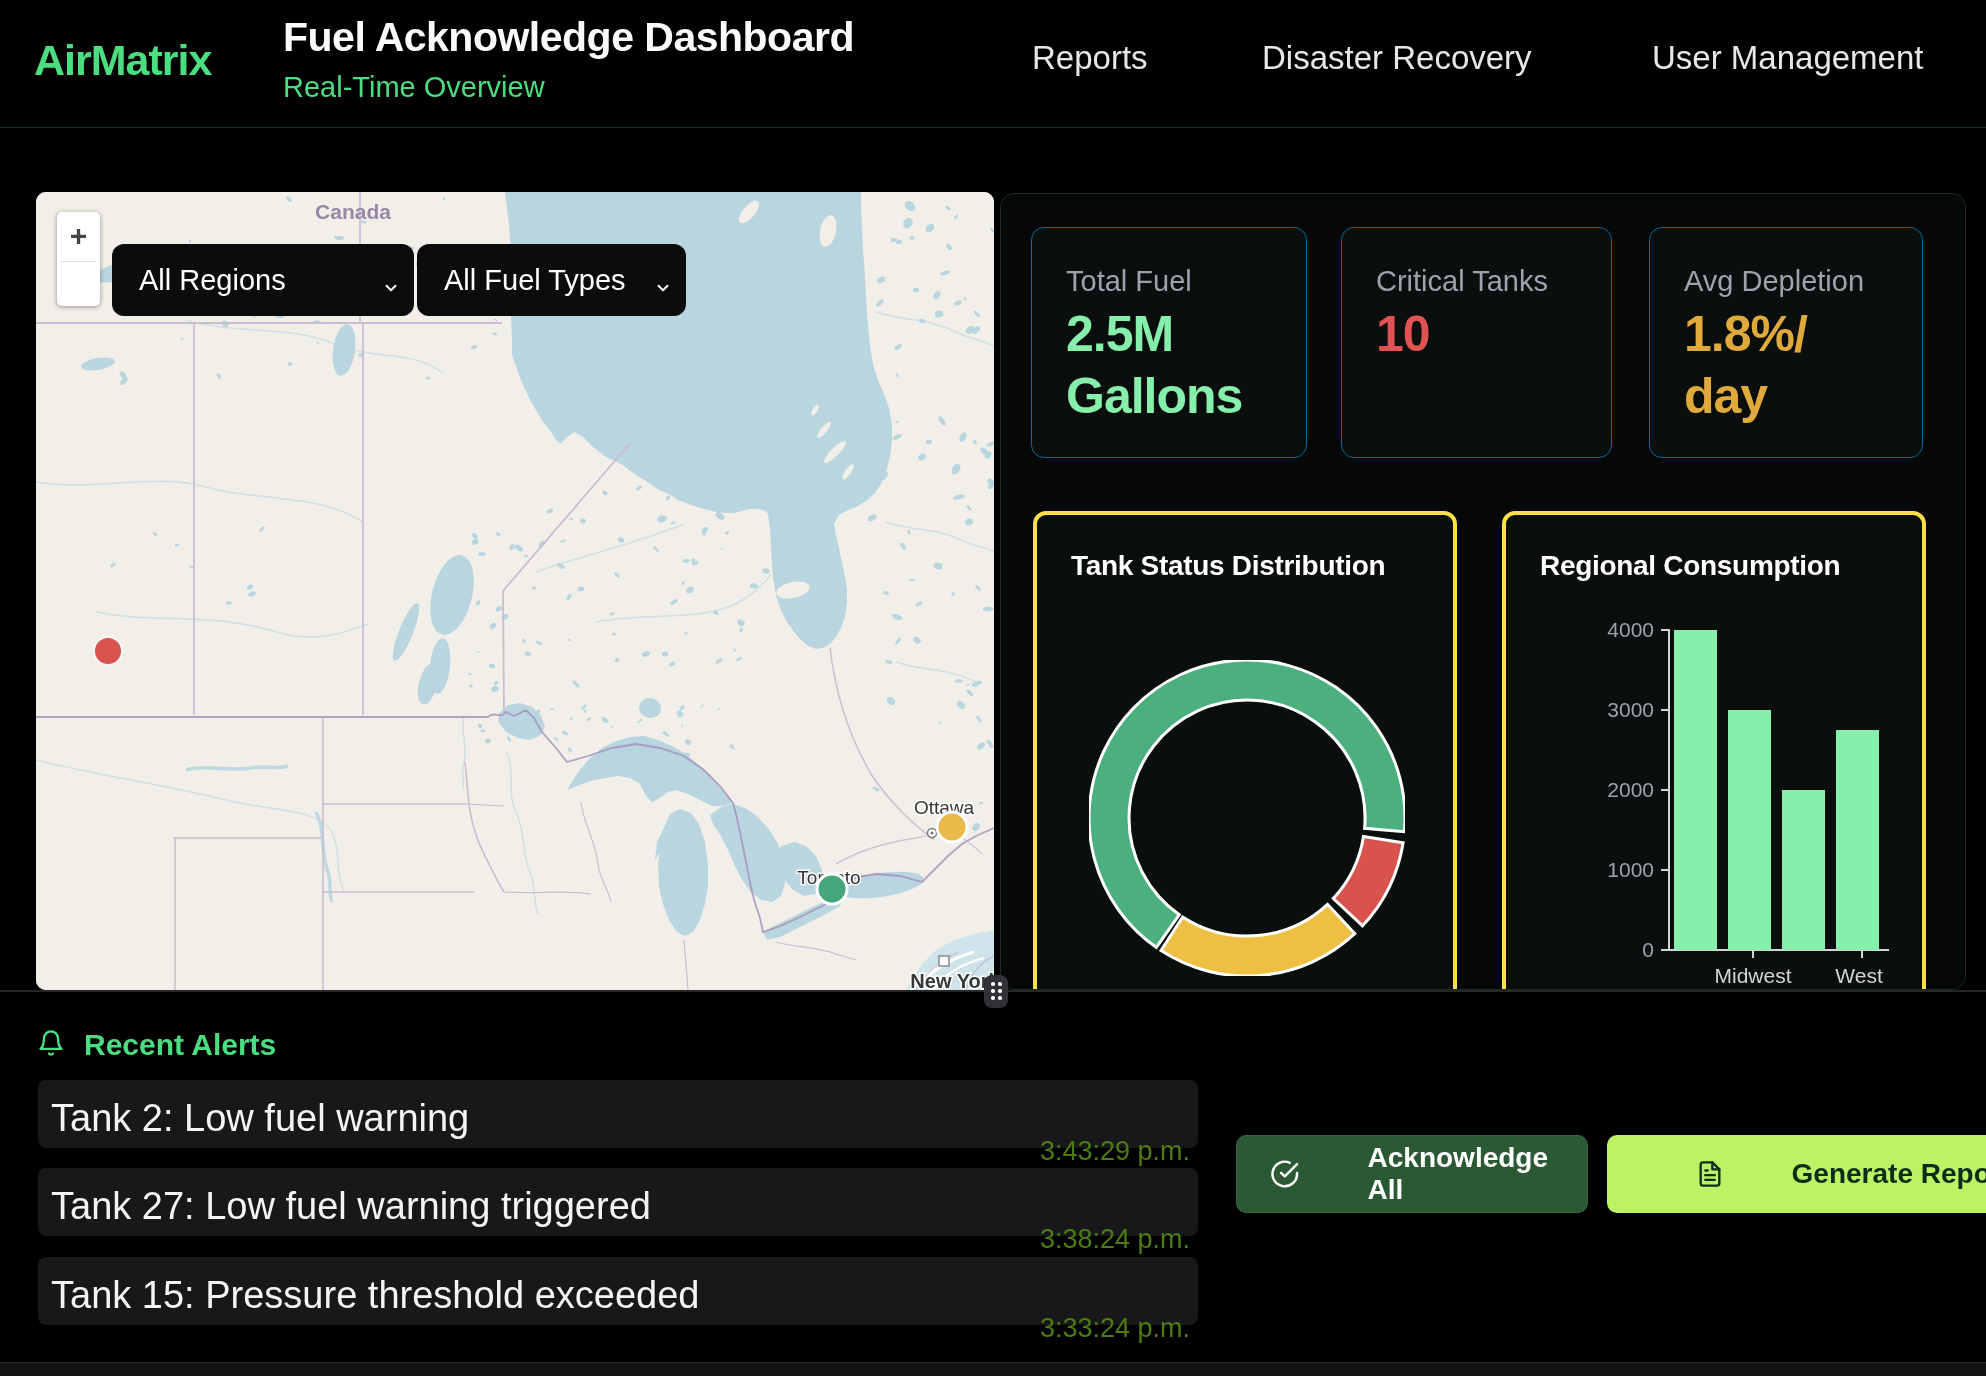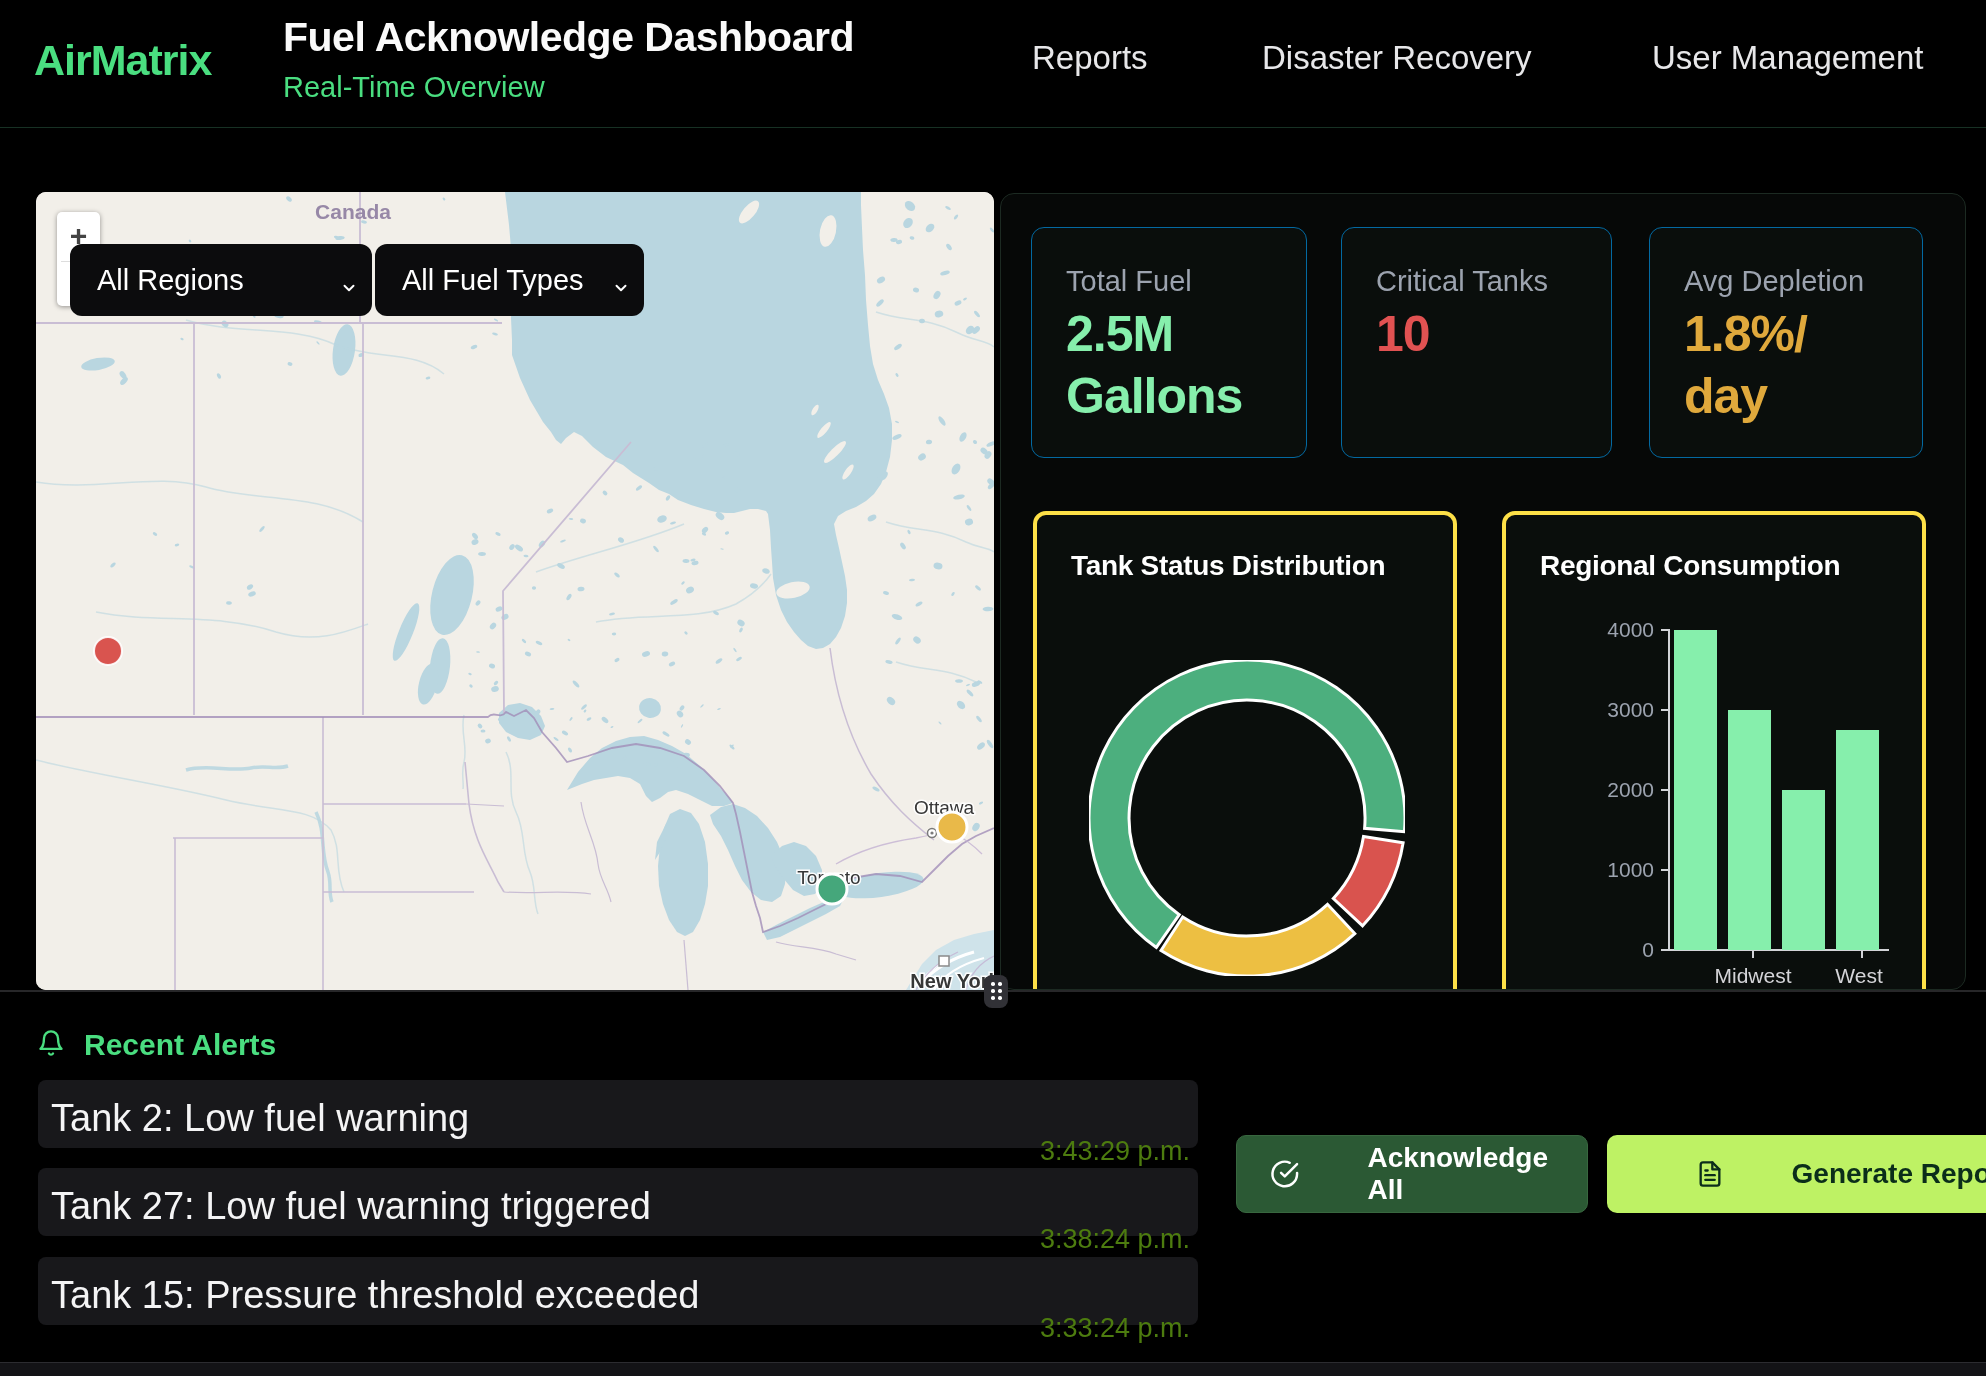--- a/index.html
+++ b/index.html
@@ -6,21 +6,21 @@
 .abs { position:absolute; }
 .hdr-border { left:0; top:127px; width:1986px; height:1px; background:#173124; }
 .logo { left:34px; top:36px; font-size:43px; font-weight:bold; color:#4ade80; letter-spacing:-1px; }
 .title { left:283px; top:14px; font-size:41px; font-weight:bold; color:#fafafa; letter-spacing:-0.5px; }
 .subtitle { left:283px; top:71px; font-size:29px; color:#4ade80; }
 .nav { top:39px; font-size:33px; color:#e7e7e9; }
 .map { left:36px; top:192px; width:958px; height:798px; border-radius:10px; overflow:hidden; background:#f2efe9; }
 .zoomctl { left:21px; top:20px; width:43px; height:94px; background:#fff; border-radius:5px; box-shadow:0 1px 5px rgba(0,0,0,0.4); }
 .zoomctl .plus { position:absolute; left:0; top:2px; width:43px; height:44px; color:#444; font-size:30px; font-weight:bold; text-align:center; line-height:44px; }
 .zoomctl .div { position:absolute; left:4px; top:49px; width:35px; height:1px; background:#ddd; }
-.dd { top:52px; height:72px; background:#0c0c0d; border-radius:12px; color:#fff; font-size:29px; display:flex; align-items:center; }
+.dd { top:52px; height:72px; background:#0c0c0d; border-radius:12px; color:#fff; font-size:29px; display:flex; align-items:center;margin-left:42px; }
 .dd span { margin-left:27px; }
 .dd .ch { position:absolute; right:14px; top:27px; }
 .panel { left:1000px; top:193px; width:966px; height:797px; background:#060807; border:1px solid #1c2a22; border-radius:14px; overflow:hidden; }
 .scard { top:33px; height:231px; background:#0a0e0c; border:1px solid #0369a1; border-radius:13px; }
 .scard .lbl { position:absolute; left:34px; top:37px; font-size:29px; color:#9ca3af; }
 .scard .val { position:absolute; left:34px; top:75px; font-size:50px; font-weight:bold; line-height:62px; letter-spacing:-1px; }
 .ccard { top:317px; height:520px; background:#0a0e0c; border:4px solid #fde047; border-radius:13px; }
 .ccard .ct { position:absolute; left:34px; top:35px; font-size:28px; font-weight:bold; color:#fff; letter-spacing:-0.3px; }
 .divline { left:0; top:990px; width:1986px; height:2px; background:#272729; }
 .handle { left:984px; top:975px; width:24px; height:33px; background:#313136; border-radius:8px; }

